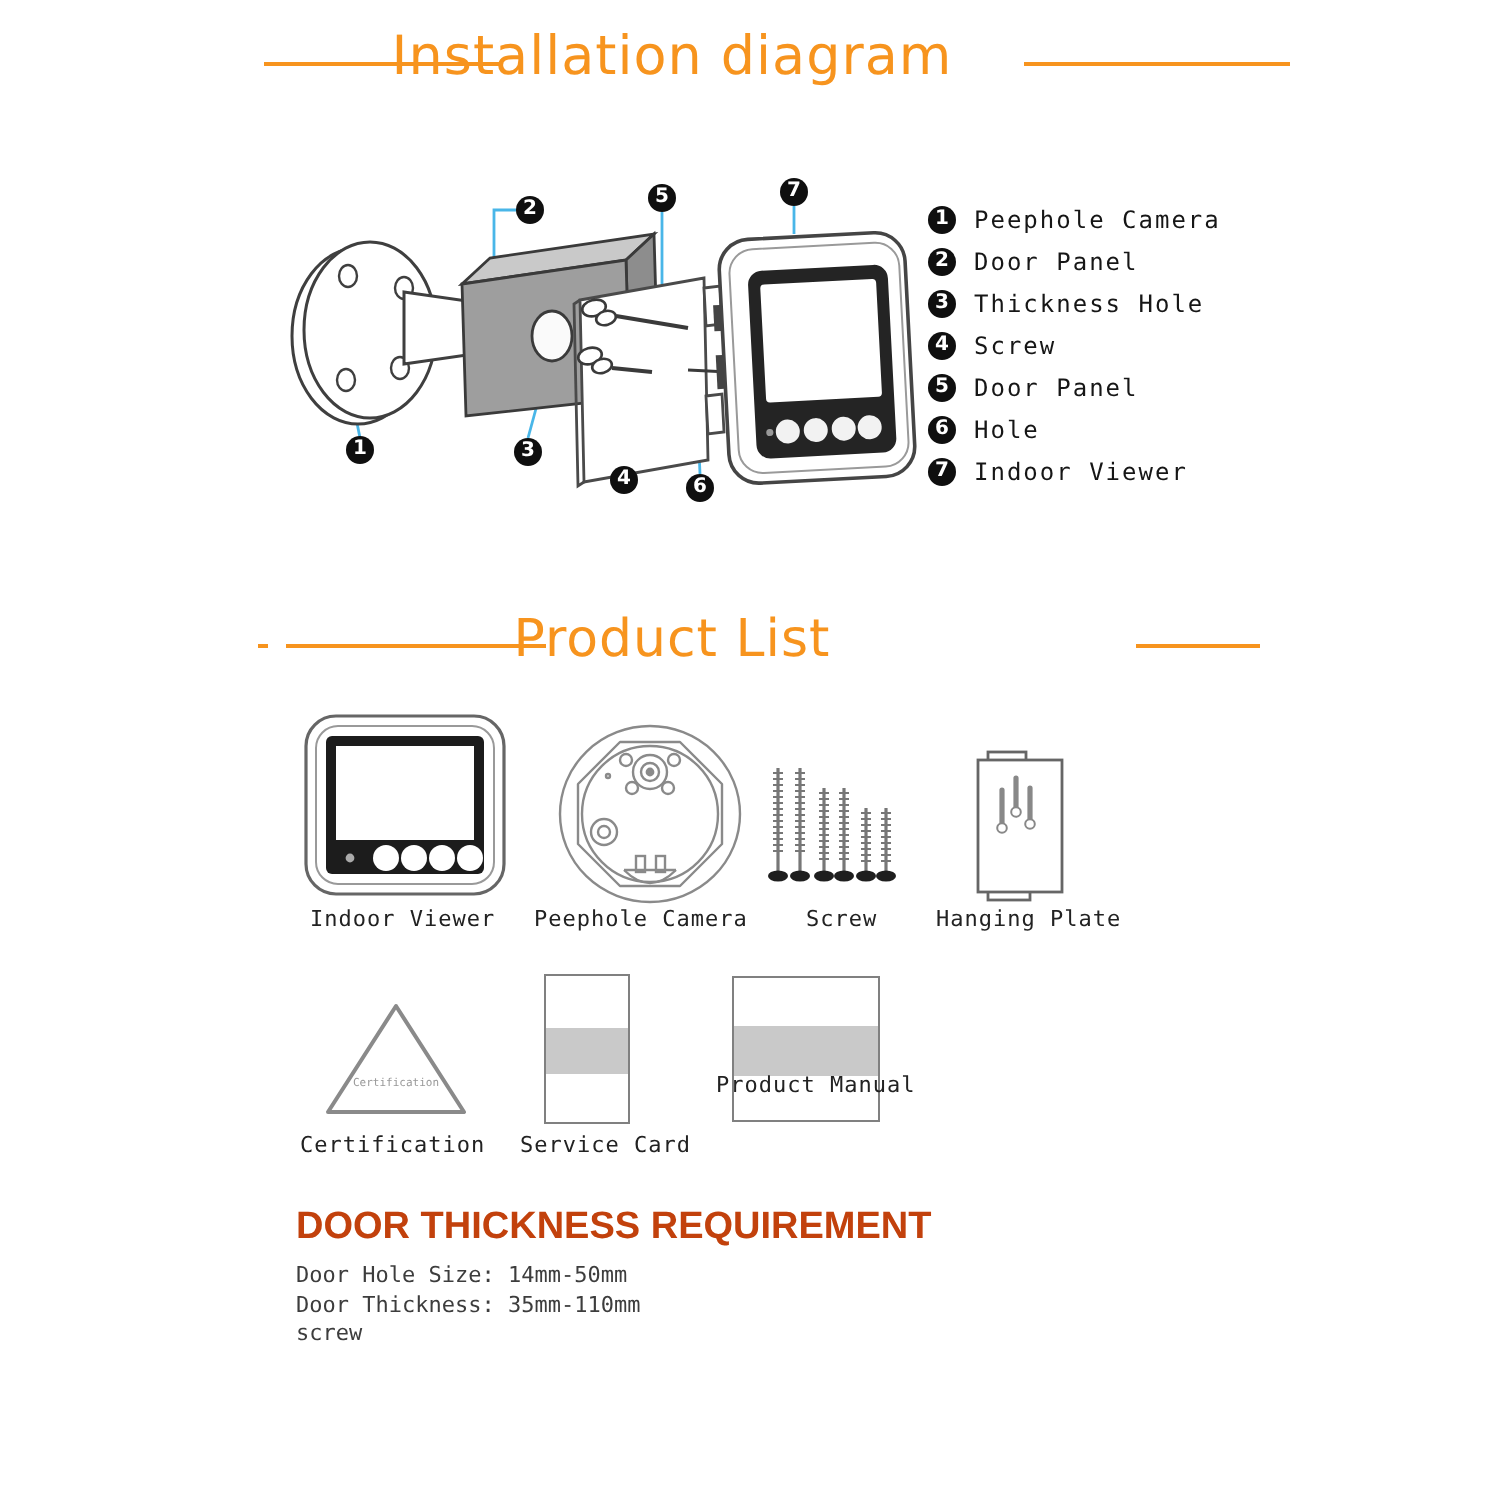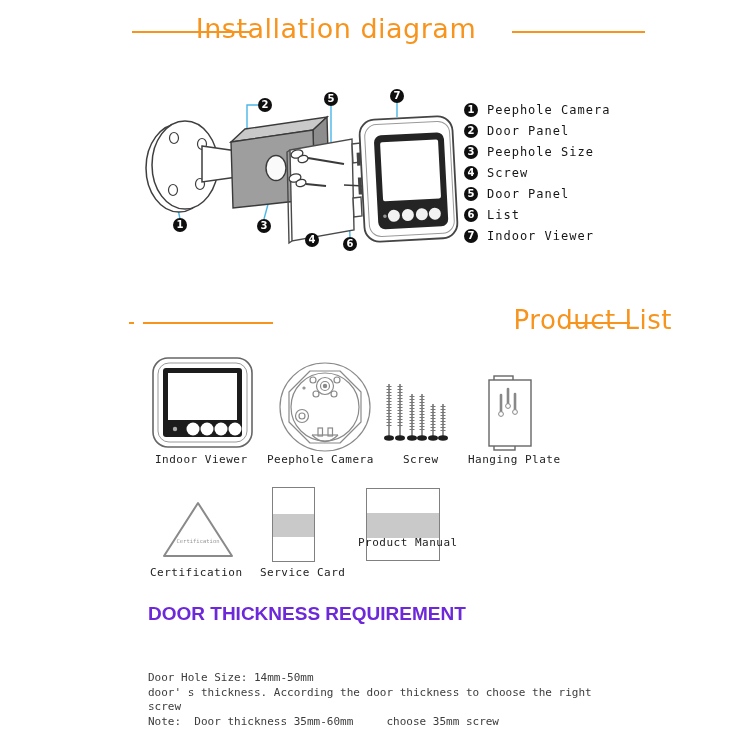--- a/index.html
+++ b/index.html
@@ -26,24 +26,24 @@
 
   
   .prod-label{position:absolute;font-family:"DejaVu Sans Mono",monospace;font-size:11px;
               letter-spacing:.5px;color:#222;white-space:pre;}
 
   
   .card{position:absolute;background:#fff;border:1.5px solid #808080;box-sizing:border-box;}
   .card-band{position:absolute;left:0;right:0;background:#c9c9c9;}
 
   
-  #dt-title{position:absolute;left:148px;top:603px;color:#6d28d9;
+  #dt-title{position:absolute;left:148px;top:603px;color:#c2410c;
             font-family:"Liberation Sans","DejaVu Sans",sans-serif;
             font-weight:bold;font-size:19px;letter-spacing:0;}
-  #dt-body{position:absolute;left:148px;top:631px;margin-top:40px;}
+  #dt-body{position:absolute;left:148px;top:631px;}
   .dt-line{font-family:"DejaVu Sans Mono",monospace;font-size:11px;line-height:14.5px;
            color:#3d3d3d;white-space:pre;}
 </style>
 </head>
 <body>
 
 <div id="page">
 
   <div class="sec-title" style="top:13px;font-size:27px;">Installation diagram</div>
   <div class="h-line" style="left:132px;top:31px;width:118px;"></div>
@@ -128,41 +128,41 @@
     <div class="legend-row">
       <span class="badge">1</span>
       <span class="legend-label">Peephole Camera</span>
     </div>
     <div class="legend-row">
       <span class="badge">2</span>
       <span class="legend-label">Door Panel</span>
     </div>
     <div class="legend-row">
       <span class="badge">3</span>
-      <span class="legend-label">Peephole Size</span>
+      <span class="legend-label">Thickness Hole</span>
     </div>
     <div class="legend-row">
       <span class="badge">4</span>
       <span class="legend-label">Screw</span>
     </div>
     <div class="legend-row">
       <span class="badge">5</span>
       <span class="legend-label">Door Panel</span>
     </div>
     <div class="legend-row">
       <span class="badge">6</span>
-      <span class="legend-label">List</span>
+      <span class="legend-label">Hole</span>
     </div>
     <div class="legend-row">
       <span class="badge">7</span>
       <span class="legend-label">Indoor Viewer</span>
     </div>
   </div>
 
-  <div class="sec-title" style="top:305px;font-size:26px;text-align:right;">Product List</div>
+  <div class="sec-title" style="top:305px;font-size:26px;">Product List</div>
   <div class="h-line" style="left:129px;top:322px;width:5px;"></div>
   <div class="h-line" style="left:143px;top:322px;width:130px;"></div>
   <div class="h-line" style="left:568px;top:322px;width:62px;"></div>
 
   <svg class="abs" style="left:150px;top:355px;" width="105" height="95" viewBox="0 0 105 95">
     <rect x="3" y="3" width="99" height="89" rx="15" fill="#fff" stroke="#666" stroke-width="1.6"></rect>
     <rect x="8" y="8" width="89" height="79" rx="11" fill="#fff" stroke="#999" stroke-width="1"></rect>
     <rect x="13" y="13" width="79" height="69" rx="3" fill="#1c1c1c"></rect>
     <rect x="18" y="18" width="69" height="47" fill="#fff"></rect>
     <circle cx="43" cy="74" r="6.5" fill="#fff"></circle>
@@ -255,18 +255,17 @@
     <div class="card-band" style="top:24px;height:25px;"></div>
   </div>
 
   <div class="prod-label" style="left:150px;top:566px;">Certification</div>
   <div class="prod-label" style="left:260px;top:566px;">Service Card</div>
   <div class="prod-label" style="left:358px;top:536px;">Product Manual</div>
 
   <div id="dt-title">DOOR THICKNESS REQUIREMENT</div>
   <div id="dt-body">
     <div class="dt-line">Door Hole Size: 14mm-50mm</div>
-    <div class="dt-line">door' s thickness. According the door thickness to choose the right</div>
+    <div class="dt-line">Door Thickness: 35mm-110mm</div>
     <div class="dt-line">screw</div>
-    <div class="dt-line">Note:  Door thickness 35mm-60mm     choose 35mm screw</div>
   </div>
 
 </div>
 
 </body></html>

